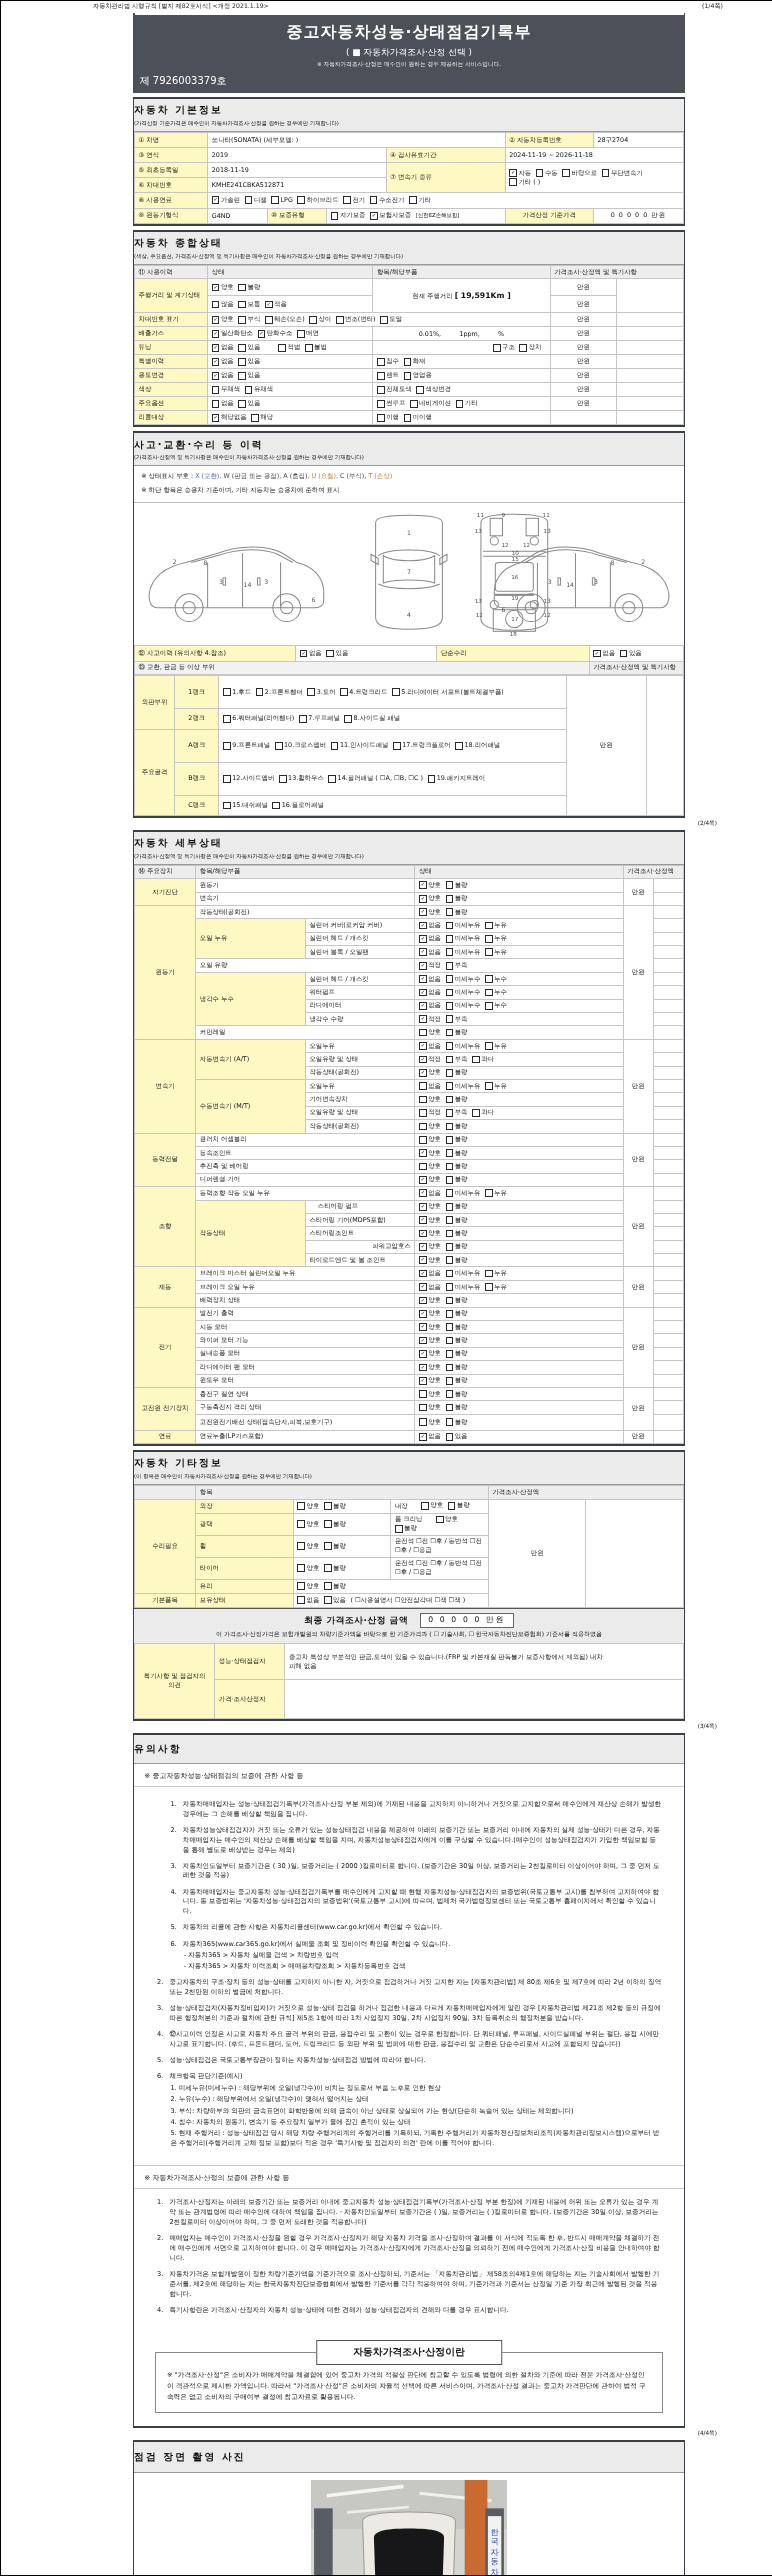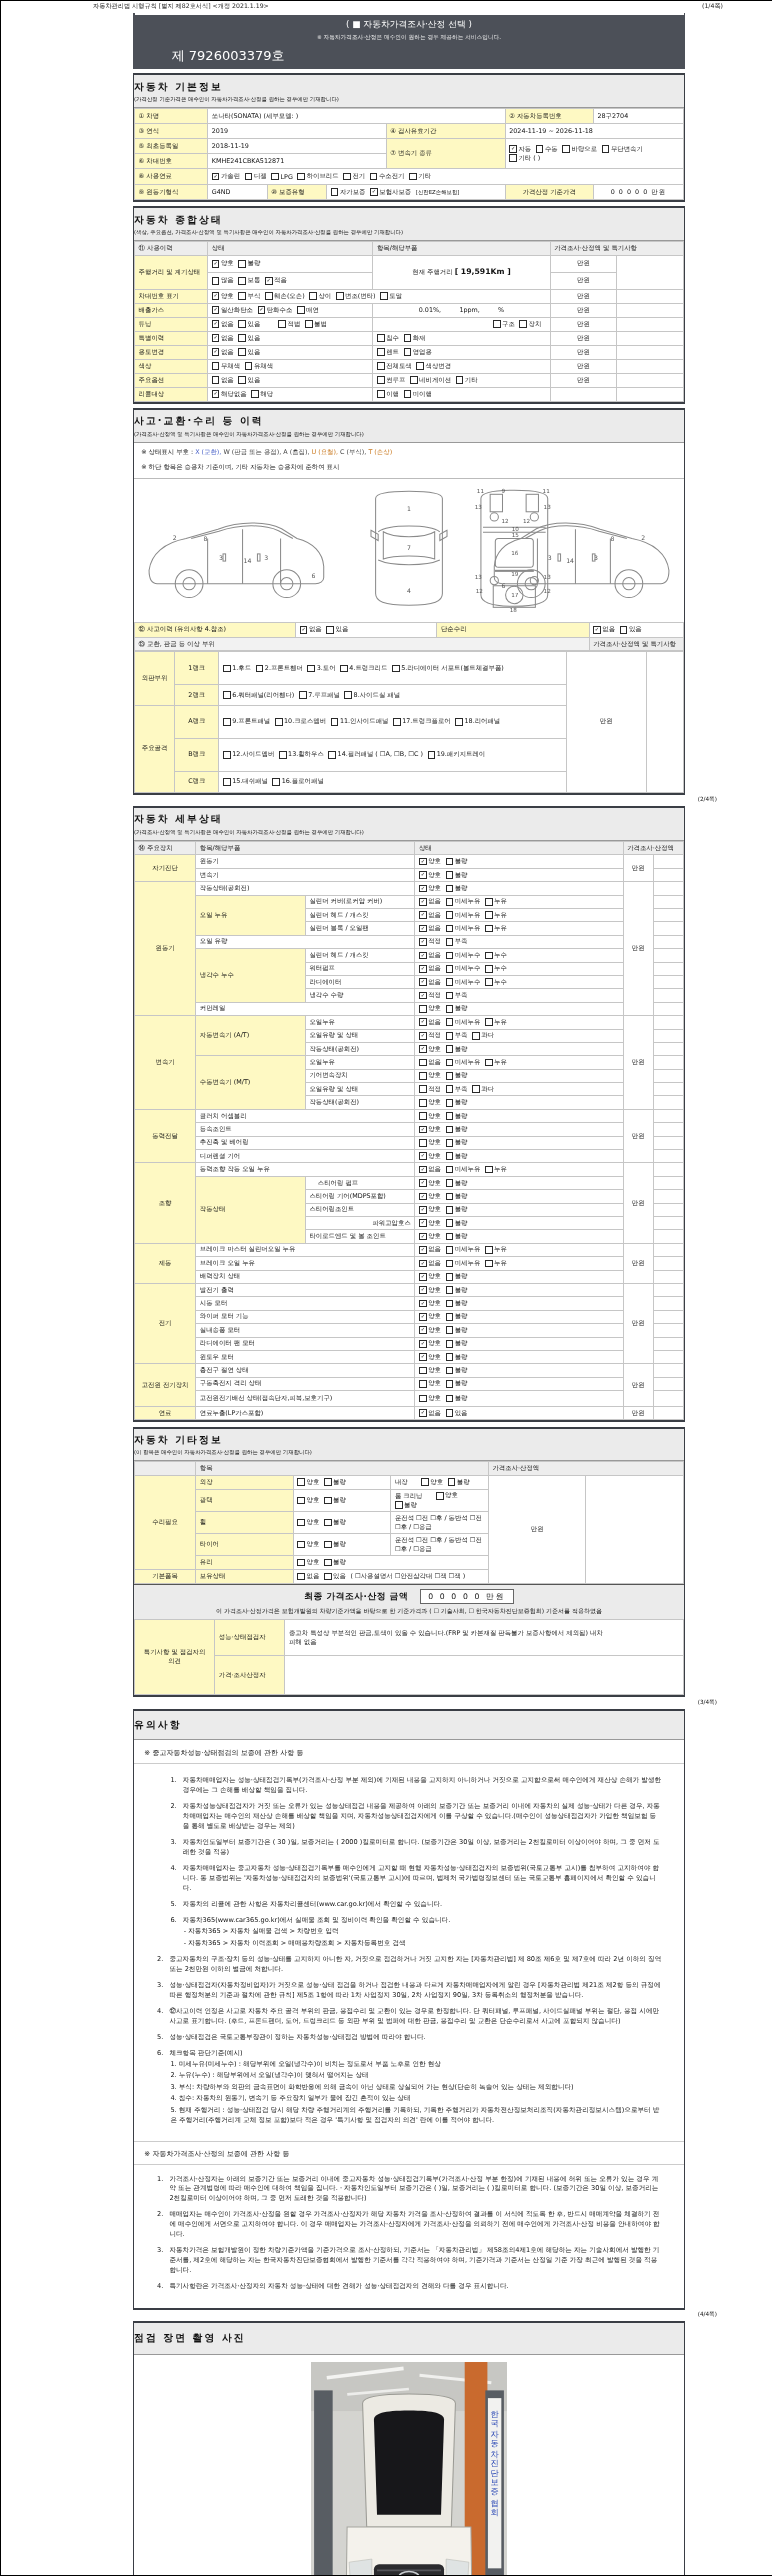--- a/index.html
+++ b/index.html
@@ -8,21 +8,21 @@
   .outer-frame{position:absolute;inset:0;border:0.5px solid #000;pointer-events:none;z-index:50;}
   .topline{position:absolute;top:2.1px;left:93px;right:50px;display:flex;justify-content:space-between;font-size:6.2px;color:#222;}
   .content{position:absolute;top:11.3px;left:133px;width:552px;}
 
   
   .dochead{background:#4c5058;color:#fff;padding-bottom:1px;}
   .strip{height:2.6px;background:#fff;margin:1.5px 1.5px 0;}
   .doc-title{text-align:center;font-size:16px;font-weight:bold;letter-spacing:1px;margin-top:6.7px;}
   .doc-select{text-align:center;font-size:8.8px;margin-top:3.6px;}
   .doc-note{text-align:center;font-size:5.7px;margin-top:2.6px;color:#f0f0f0;}
-  .doc-no{font-size:13px;padding:5.2px 6.7px 3.6px;margin-left:32px;}
+  .doc-no{font-size:10px;padding:5.2px 6.7px 3.6px;}
 
   
   .sec{border-left:1px solid #3a3e45;border-right:1px solid #3a3e45;border-top:2.6px solid #3a3e45;border-bottom:2.6px solid #3a3e45;margin-top:4.1px;background:#fff;}
   .sec-head{background:#ebebeb;text-align:left;padding:5.2px 0 4.1px;border-bottom:0.5px solid #999;}
   .sec-title{font-size:9.8px;font-weight:bold;letter-spacing:2.1px;}
   .sec-sub{font-size:5.4px;margin-top:2.6px;}
 
   table{border-collapse:collapse;width:100%;table-layout:fixed;}
   td{border:0.5px solid #c6c6c6;font-size:6.4px;padding:1.5px 3.6px;vertical-align:middle;word-break:keep-all;}
   td.lab{background:#fef9c3;}
@@ -64,20 +64,21 @@
 
 <div class="topline">
   <span>자동차관리법 시행규칙 [별지 제82호서식] &lt;개정 2021.1.19&gt;</span>
   <span>(1/4쪽)</span>
 </div>
 
 <div class="content">
 
   <div class="dochead">
     <div class="strip"></div>
+    <div class="doc-title">중고자동차성능·상태점검기록부</div>
     <div class="doc-select">( ■ 자동차가격조사·산정 선택 )</div>
     <div class="doc-note">※ 자동차가격조사·산정은 매수인이 원하는 경우 제공하는 서비스입니다.</div>
     <div class="doc-no">제 7926003379호</div>
   </div>
 
   <div class="sec">
     <div class="sec-head">
       <div class="sec-title">자동차 기본정보</div>
       <div class="sec-sub">(가격산정 기준가격은 매수인이 자동차가격조사·산정을 원하는 경우에만 기재합니다)</div>
     </div>
@@ -1306,20 +1307,24 @@
           <div class="ni">
             <span class="num">3.</span>
             <span class="txt">자동차가격은 보험개발원이 정한 차량기준가액을 기준가격으로 조사·산정하되, 기준서는 「자동차관리법」 제58조의4제1호에 해당하는 자는 기술사회에서 발행한 기준서를, 제2호에 해당하는 자는 한국자동차진단보증협회에서 발행한 기준서를 각각 적용하여야 하며, 기준가격과 기준서는 산정일 기준 가장 최근에 발행된 것을 적용합니다.</span>
           </div>
           <div class="ni">
             <span class="num">4.</span>
             <span class="txt">특기사항란은 가격조사·산정자의 자동차 성능·상태에 대한 견해가 성능·상태점검자의 견해와 다를 경우 표시합니다.</span>
           </div>
         </div>
     </div>
+    <div class="pbox-wrap">
+      <div class="pbox-title">자동차가격조사·산정이란</div>
+      <div class="pbox-body">※ "가격조사·산정"은 소비자가 매매계약을 체결함에 있어 중고차 가격의 적절성 판단에 참고할 수 있도록 법령에 의한 절차와 기준에 따라 전문 가격조사·산정인이 객관적으로 제시한 가액입니다. 따라서 "가격조사·산정"은 소비자의 자율적 선택에 따른 서비스이며, 가격조사·산정 결과는 중고차 가격판단에 관하여 법적 구속력은 없고 소비자의 구매여부 결정에 참고자료로 활용됩니다.</div>
+    </div>
   </div>
   <div class="pagemark">(4/4쪽)</div>
 
   <div class="sec" style="margin-top:2.1px;">
     <div class="sec-head" style="padding:9.3px 0 8.2px;">
       <div class="sec-title">점검 장면 촬영 사진</div>
     </div>
     <div class="photo-wrap">
       <svg width="196" height="293" viewBox="0 0 380 568">
         <rect x="0" y="0" width="380" height="568" fill="#d4d4d0"></rect>

